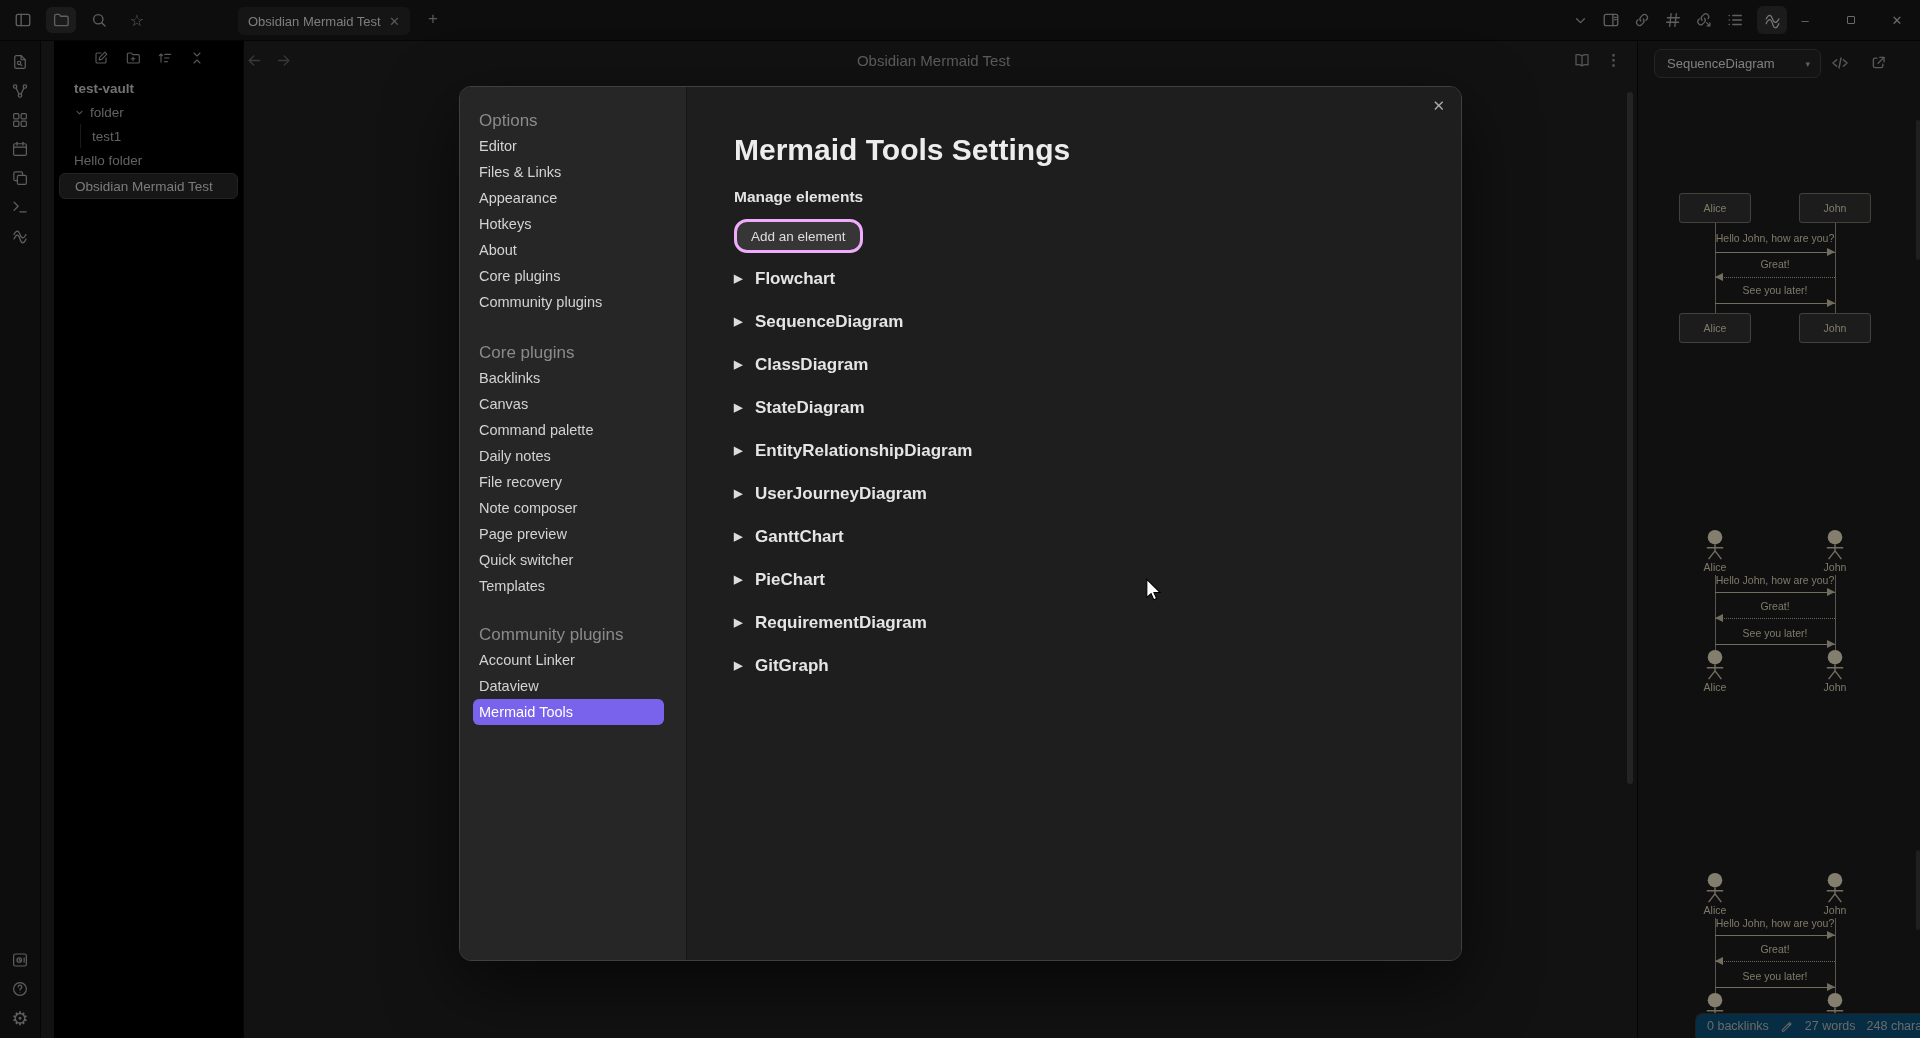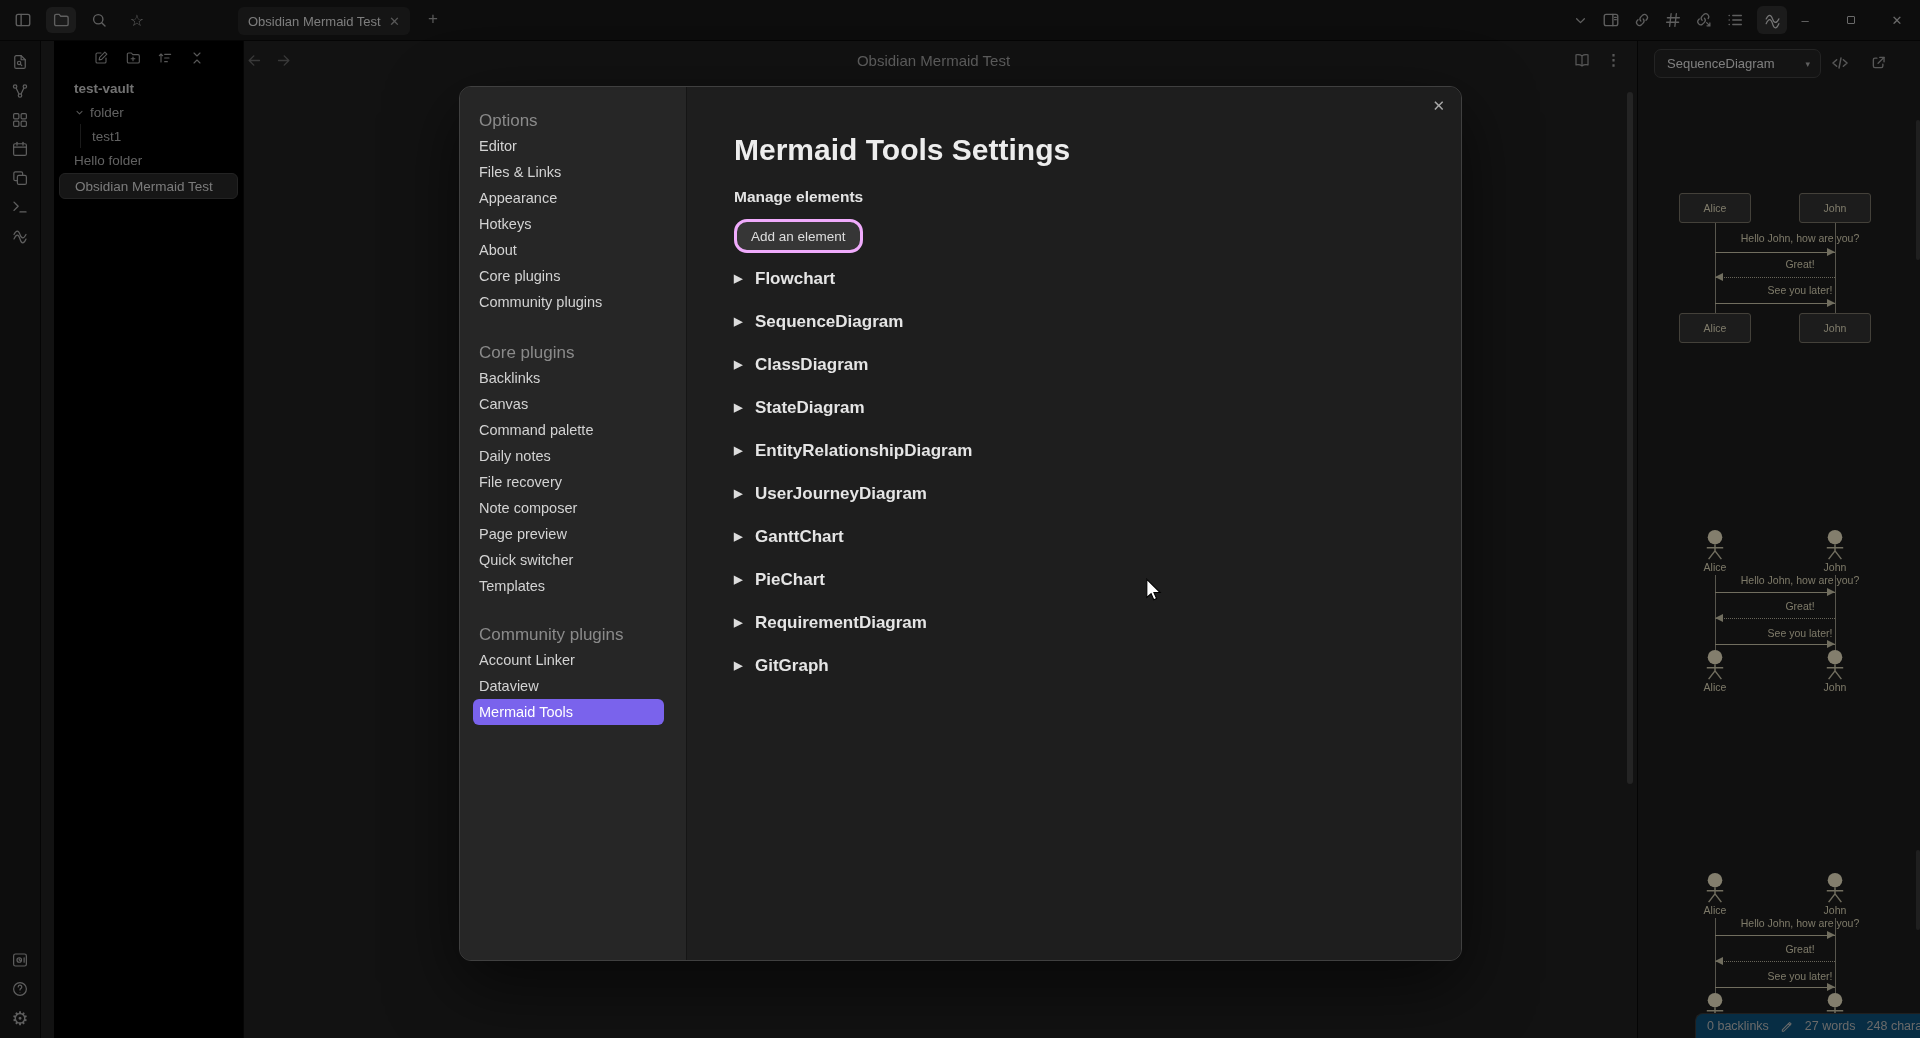--- a/index.html
+++ b/index.html
@@ -48,21 +48,21 @@
       display:flex;align-items:center;box-sizing:border-box;padding:0 10px 0 12px;}
   .dd-label{flex:1;font-size:13px;color:#cdcdcd;}
   .dd-arrow{font-size:9px;color:#9a9a9a;}
   .rp-act{position:absolute;top:13px;color:#8f8f8f;}
   .rp-thumb{position:absolute;right:1px;width:4px;border-radius:2px;background:#323232;}
   
   .seq{position:absolute;width:192px;font-size:10.5px;color:#c9c3a8;}
   .pbox{position:absolute;width:72px;height:30px;background:#2e2e2e;border:1px solid #6e6a5e;border-radius:3px;
         display:flex;align-items:center;justify-content:center;box-sizing:border-box;color:#ccc6ab;}
   .lifeline{position:absolute;width:1px;background:#8f8b7c;}
-  .mtext{position:absolute;left:36px;width:120px;text-align:center;height:13px;line-height:13px;white-space:nowrap;margin-left:25px;}
+  .mtext{position:absolute;left:36px;width:120px;text-align:center;height:13px;line-height:13px;white-space:nowrap;}
   .mline{position:absolute;left:36px;width:120px;height:0;border-top:1px solid #b7b29a;}
   .mline.dotted{border-top:1.5px dotted #a8a392;}
   .ah{position:absolute;width:0;height:0;border-top:4px solid transparent;border-bottom:4px solid transparent;}
   .ah.r{left:148px;border-left:8px solid #b7b29a;}
   .ah.l{left:36px;border-right:8px solid #b7b29a;}
   .actor{position:absolute;width:44px;display:flex;flex-direction:column;align-items:center;}
   .actor .alabel{margin-top:1px;}
   
   .statusbar{position:absolute;left:1695px;top:1013px;width:225px;height:25px;background:#0c4a6e;
              border-top:1px solid #333;border-left:1px solid #333;border-top-left-radius:8px;

